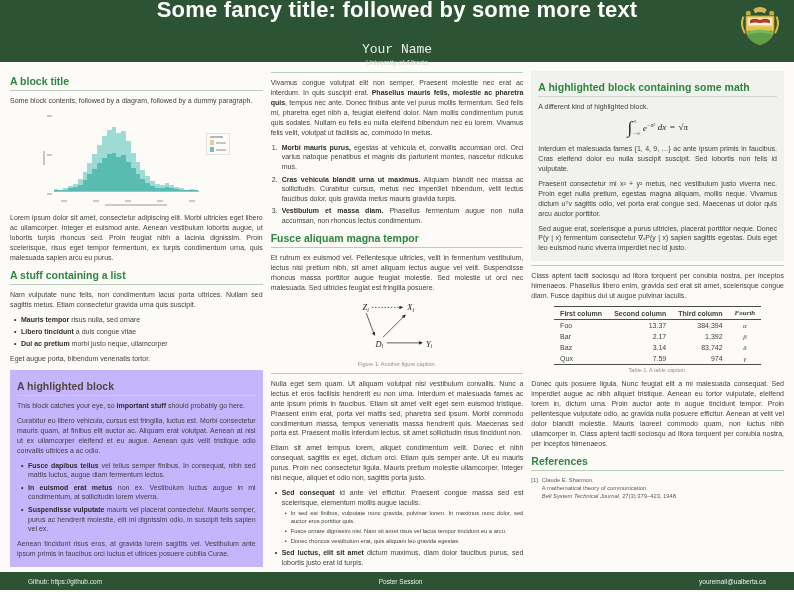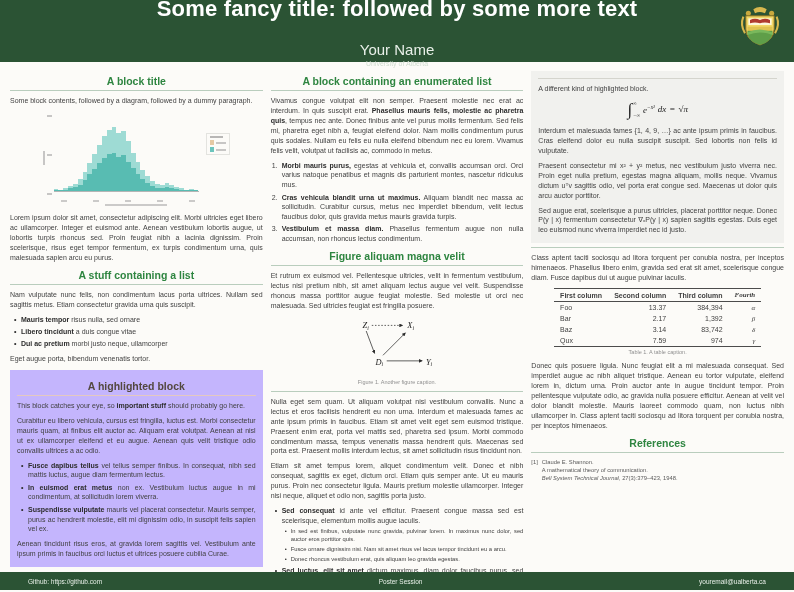--- a/index.html
+++ b/index.html
@@ -2,31 +2,31 @@
 <html><head>
 <meta charset="utf-8">
 <style>
   html,body{margin:0;padding:0;background:#e8e8e4;}
   .poster{width:794px;height:592px;position:relative;background:#fcfbf8;overflow:hidden;
           font-family:"Liberation Sans",sans-serif;color:#3f3f3f;}
   
   .hdr{background:#2b5334;height:62px;position:relative;display:flex;flex-direction:column;
        align-items:center;justify-content:center;color:#fff;}
   .hdr-title{font-size:22px;font-weight:700;letter-spacing:.2px;}
-  .hdr-author{font-size:15px;color:#e9f0e9;margin-top:19px;}
+  .hdr-author{font-size:13px;color:#e9f0e9;margin-top:19px;font-family:Liberation Mono, monospace;}
   .hdr-inst{font-size:7px;color:#cfdccf;margin-top:2px;}
   .crest{position:absolute;right:8px;top:5px;}
   
   .ftr{background:#2b5334;position:absolute;left:0;right:0;bottom:2px;height:18px;
        display:flex;align-items:center;justify-content:space-between;color:#e9f0e9;
        font-size:6.5px;padding:0 28px;}
   
   .cols{display:grid;grid-template-columns:1fr 1fr 1fr;gap:8px;padding:7px 10px;align-items:start;}
   .block{margin-bottom:4px;}
-  .btitle{font-size:10.5px;font-weight:700;color:#2e8540;text-align:center;margin:6px 0 0;}
+  .btitle{font-size:10.5px;font-weight:700;color:#2e8540;text-align:left;margin:6px 0 0;}
   .brule{border-bottom:1px solid #b9cdbd;margin:3px 0 5px;}
   p{font-size:7px;line-height:1.42;margin:0 0 5px;text-align:justify;}
   b{color:#2d2d2d;}
   ul,ol{margin:2px 0 5px;padding-left:11px;list-style:none;font-size:7px;line-height:1.4;}
   li{position:relative;margin-bottom:2.5px;text-align:justify;}
   ul > li::before{content:"•";position:absolute;left:-7px;font-weight:700;color:#2d2d2d;}
   ol{counter-reset:it;}
   ol > li{counter-increment:it;}
   ol > li::before{content:counter(it) ".";position:absolute;left:-10px;}
   ul.sub{margin:2px 0 2px;padding-left:9px;font-size:5.8px;line-height:1.35;}
@@ -73,21 +73,21 @@
   .limits{display:flex;flex-direction:column;justify-content:space-between;height:17px;
           font-size:5px;margin-left:-2px;}
   .math-display sup{font-size:5.5px;}
   
   table{border-collapse:collapse;margin:3px auto 2px;font-size:7px;color:#3f3f3f;}
   th{border-top:1px solid #4c4c4c;border-bottom:1px solid #4c4c4c;font-weight:700;
      padding:2px 6px;text-align:left;white-space:nowrap;}
   td{padding:1.5px 6px;}
   tr:last-child td{border-bottom:1px solid #4c4c4c;}
   td.num{text-align:right;}
-  td.sym,th.sym{text-align:right;font-family:"Liberation Serif",serif;font-style:italic;}
+  td.sym,th.sym{text-align:center;font-family:"Liberation Serif",serif;font-style:italic;}
   
   .ref{display:flex;gap:4px;font-size:5.8px;line-height:1.45;color:#5a5a5a;margin-top:2px;}
   .ref .it{font-style:italic;}
 </style>
 </head>
 <body>
 
 <div class="poster">
 
   <div class="hdr">
@@ -297,32 +297,31 @@
           <li><b>In euismod erat metus</b><span> non ex. Vestibulum luctus augue in mi condimentum, at sollicitudin lorem viverra.</span></li>
           <li><b>Suspendisse vulputate</b><span> mauris vel placerat consectetur. Mauris semper, purus ac hendrerit molestie, elit mi dignissim odio, in suscipit felis sapien vel ex.</span></li>
         </ul>
         <p>Aenean tincidunt risus eros, at gravida lorem sagittis vel. Vestibulum ante ipsum primis in faucibus orci luctus et ultrices posuere cubilia Curae.</p>
       </div>
     </div>
 
     <div>
 
       <div class="block">
-        <div class="btitle">A block containing an enumerated list</div>
         <div class="brule"></div>
         <p><span>Vivamus congue volutpat elit non semper. Praesent molestie nec erat ac interdum. In quis suscipit erat. </span><b>Phasellus mauris felis, molestie ac pharetra quis</b><span>, tempus nec ante. Donec finibus ante vel purus mollis fermentum. Sed felis mi, pharetra eget nibh a, feugiat eleifend dolor. Nam mollis condimentum purus quis sodales. Nullam eu felis eu nulla eleifend bibendum nec eu lorem. Vivamus felis velit, volutpat ut facilisis ac, commodo in metus.</span></p>
         <ol>
           <li><b>Morbi mauris purus,</b><span> egestas at vehicula et, convallis accumsan orci. Orci varius natoque penatibus et magnis dis parturient montes, nascetur ridiculus mus.</span></li>
           <li><b>Cras vehicula blandit urna ut maximus.</b><span> Aliquam blandit nec massa ac sollicitudin. Curabitur cursus, metus nec imperdiet bibendum, velit lectus faucibus dolor, quis gravida metus mauris gravida turpis.</span></li>
           <li><b>Vestibulum et massa diam.</b><span> Phasellus fermentum augue non nulla accumsan, non rhoncus lectus condimentum.</span></li>
         </ol>
       </div>
 
       <div class="block">
-        <div class="btitle">Figure aliquam magna velit</div>
+        <div class="btitle">Fusce aliquam magna tempor</div>
         <div class="brule"></div>
         <p>Et rutrum ex euismod vel. Pellentesque ultricies, velit in fermentum vestibulum, lectus nisi pretium nibh, sit amet aliquam lectus augue vel velit. Suspendisse rhoncus massa porttitor augue feugiat molestie. Sed molestie ut orci nec malesuada. Sed ultricies feugiat est fringilla posuere.</p>
         <div class="figwrap">
           <svg viewBox="0 0 120 62" width="112" height="58">
             <defs>
               <marker id="arr" viewBox="0 0 8 8" refX="7" refY="4" markerWidth="5" markerHeight="5" orient="auto-start-reverse">
                 <path d="M0 0 L8 4 L0 8 z" fill="#2b2b2b"></path>
               </marker>
             </defs>
             <line x1="33" y1="10" x2="66" y2="10" stroke="#2b2b2b" stroke-width="0.8" stroke-dasharray="1.6 1.8" marker-end="url(#arr)"></line>
@@ -352,20 +351,21 @@
           </li>
           <li><b>Sed luctus, elit sit amet</b><span> dictum maximus, diam dolor faucibus purus, sed lobortis justo erat id turpis.</span></li>
 
         </ul>
       </div>
     </div>
 
     <div>
 
       <div class="block hl-gray">
+        <div class="btitle">A highlighted block containing some math</div>
         <div class="brule"></div>
         <p>A different kind of highlighted block.</p>
         <div class="math-display">
           <span class="int">∫</span>
           <span class="limits">
               <span>∞</span>
               <span>−∞</span>
             </span>
           <span><span>e</span><sup>−x²</sup></span>
           <span>dx</span>

